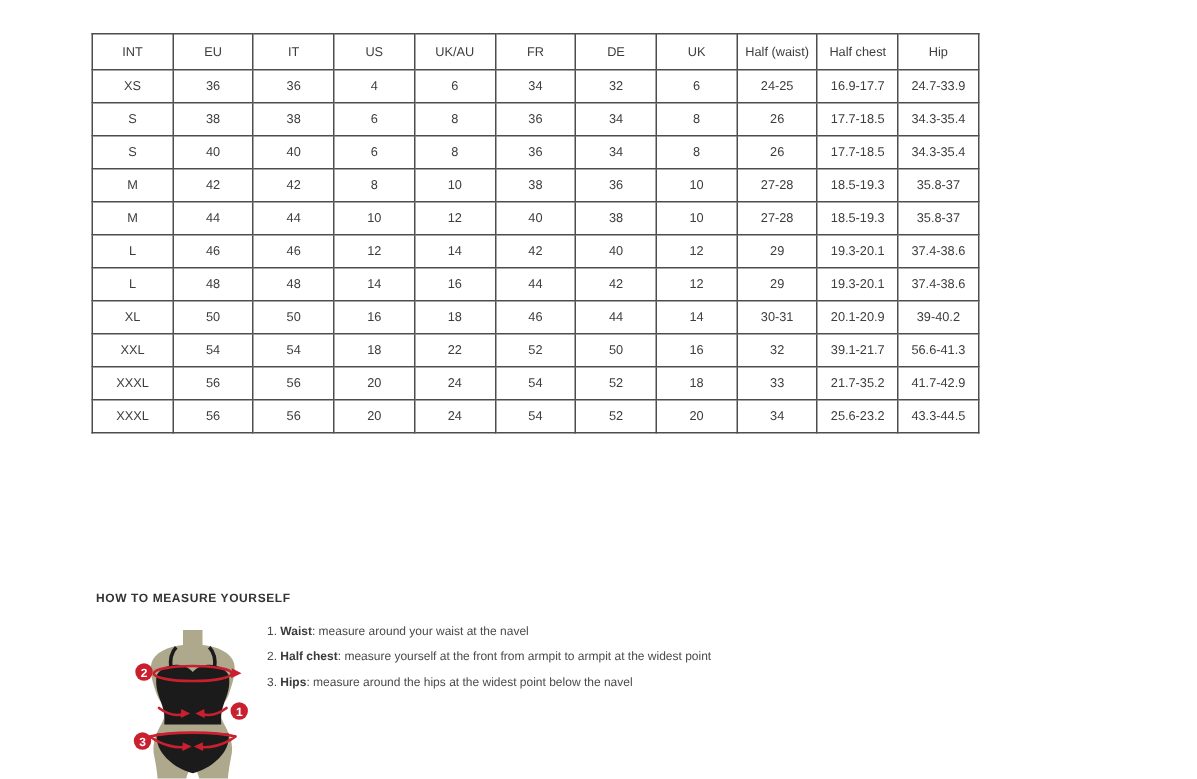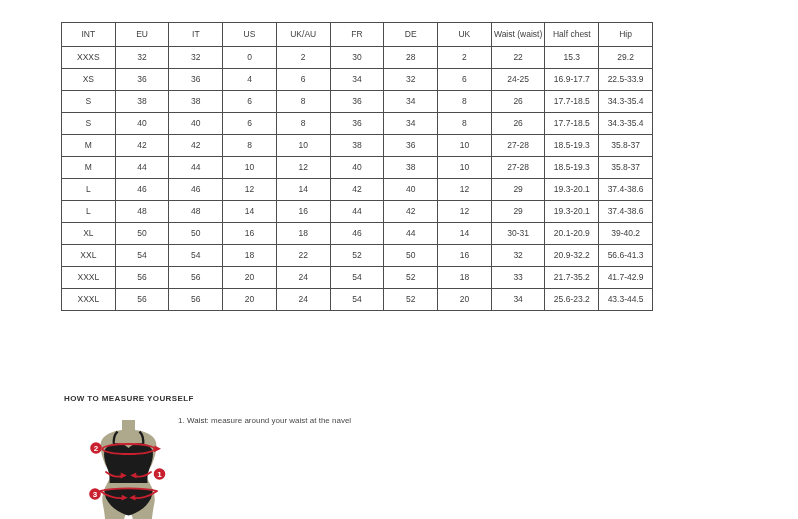--- a/index.html
+++ b/index.html
@@ -24,71 +24,58 @@
     margin:0;font-size:8px;font-weight:700;color:#333333;
     letter-spacing:.4px;line-height:10px;
   }
   .figure{position:absolute;left:14px;top:24px;width:96px;height:118px;}
   .steps{
     position:absolute;left:114px;top:18px;margin:0;padding:0;list-style:none;
   }
   .steps li{
     font-size:8px;color:#4a4a4a;line-height:17px;height:17px;white-space:nowrap;
   }
-  .steps .step-label{font-weight:400;color:#3a3a3a;}
+  .steps .step-label{font-weight:700;color:#3a3a3a;}
   .badge-num{
     fill:#ffffff;font-size:8px;font-weight:700;
     font-family:"Liberation Sans","DejaVu Sans",sans-serif;text-anchor:middle;
   }
 </style>
 </head>
 <body>
 
 <table class="size-table">
   <thead>
     <tr>
         <th>INT</th>
         <th>EU</th>
         <th>IT</th>
         <th>US</th>
         <th>UK/AU</th>
         <th>FR</th>
         <th>DE</th>
         <th>UK</th>
-        <th>Waist (waist)</th>
+        <th>Half (waist)</th>
         <th>Half chest</th>
         <th>Hip</th>
       </tr>
   </thead>
   <tbody>
       <tr>
-        <td>XXXS</td>
-        <td>32</td>
-        <td>32</td>
-        <td>0</td>
-        <td>2</td>
-        <td>30</td>
-        <td>28</td>
-        <td>2</td>
-        <td>22</td>
-        <td>15.3</td>
-        <td>29.2</td>
-      </tr>
-      <tr>
         <td>XS</td>
         <td>36</td>
         <td>36</td>
         <td>4</td>
         <td>6</td>
         <td>34</td>
         <td>32</td>
         <td>6</td>
         <td>24-25</td>
         <td>16.9-17.7</td>
-        <td>22.5-33.9</td>
+        <td>24.7-33.9</td>
       </tr>
       <tr>
         <td>S</td>
         <td>38</td>
         <td>38</td>
         <td>6</td>
         <td>8</td>
         <td>36</td>
         <td>34</td>
         <td>8</td>
@@ -177,21 +164,21 @@
       <tr>
         <td>XXL</td>
         <td>54</td>
         <td>54</td>
         <td>18</td>
         <td>22</td>
         <td>52</td>
         <td>50</td>
         <td>16</td>
         <td>32</td>
-        <td>20.9-32.2</td>
+        <td>39.1-21.7</td>
         <td>56.6-41.3</td>
       </tr>
       <tr>
         <td>XXXL</td>
         <td>56</td>
         <td>56</td>
         <td>20</td>
         <td>24</td>
         <td>54</td>
         <td>52</td>
@@ -276,14 +263,16 @@
       </g>
       <g>
         <circle cx="17" cy="76" r="5.8" fill="#c8202f"></circle>
         <text class="badge-num" x="17" y="79">3</text>
       </g>
     </svg>
   </div>
 
   <ol class="steps">
       <li><span>1. </span><span class="step-label">Waist</span><span>: measure around your waist at the navel</span></li>
+      <li><span>2. </span><span class="step-label">Half chest</span><span>: measure yourself at the front from armpit to armpit at the widest point</span></li>
+      <li><span>3. </span><span class="step-label">Hips</span><span>: measure around the hips at the widest point below the navel</span></li>
     </ol>
 </section>
 
 </body></html>

